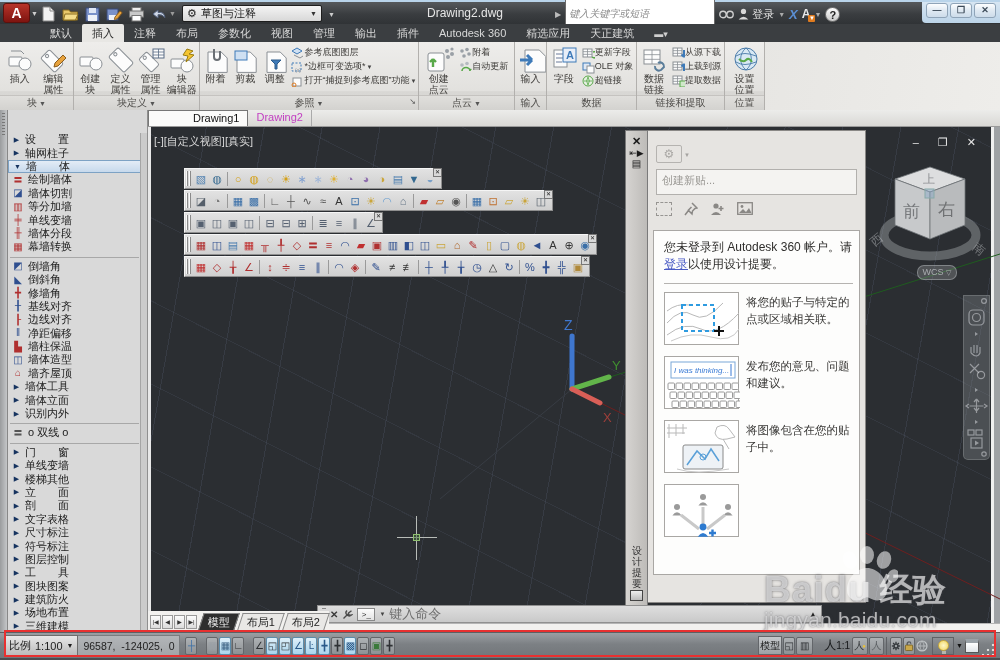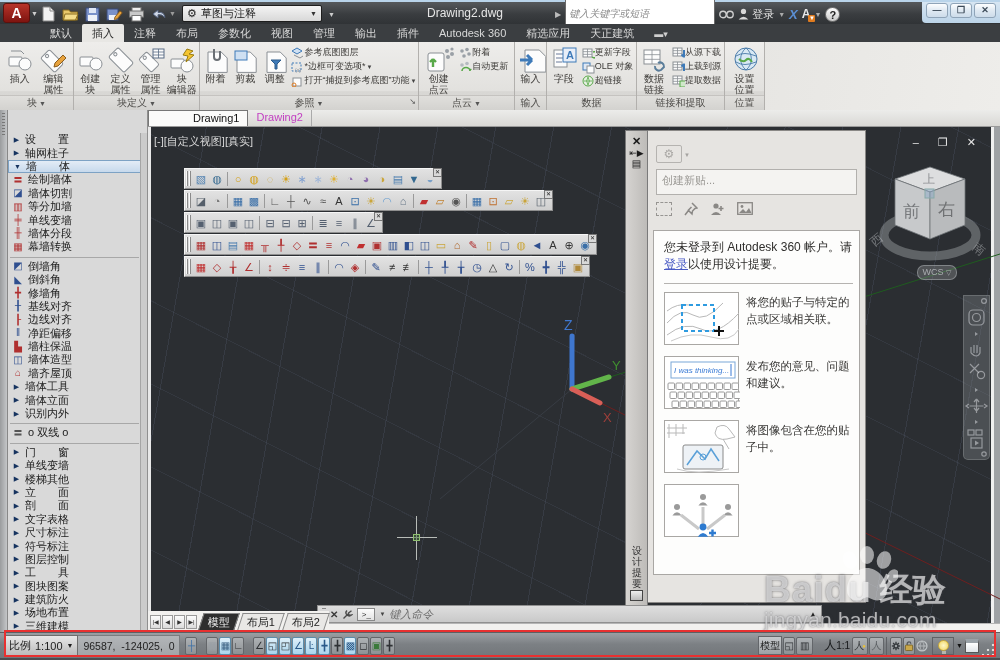--- a/index.html
+++ b/index.html
@@ -150,21 +150,21 @@
   .feed-cap { color:#38373５; font-size:11.5px; line-height:17px; padding-top:2px; color:#383735; }
 
   
   #cmd-dock { position:absolute; left:169px; top:478px; width:505px; height:18px; background:linear-gradient(#dedede,#c9c9c9);
     border:1px solid #909090; display:flex; align-items:center; padding:0 4px; gap:4px; }
   #cmd-grip { width:4px; height:12px; background:repeating-linear-gradient(#888 0 1px, transparent 1px 3px); }
   .cmd-ic { color:#3a3a3a; font-size:10px; }
   #cmd-box { width:18px; height:13px; background:linear-gradient(#fdfdfd,#e3e3e3); border:1px solid #888;
     color:#333; font-size:8px; line-height:11px; text-align:center; }
   #cmd-dd { font-size:6px; color:#444; }
-  #cmd-prompt { color:#6e6e6e; font-style:italic; font-size:11px; }
+  #cmd-prompt { color:#6e6e6e; font-size:13px; }
   #cmd-expand { margin-left:auto; color:#222; font-size:8px; }
 
   
   #layout-strip { position:absolute; left:0; top:496px; width:852px; height:9px; background:#f2f1ef; border-top:1px solid #b5b5b5; }
   #layout-tabs { position:absolute; left:0; top:484px; height:21px; background:#f2f1ef; display:flex; align-items:center; padding:0 2px; }
   .ltab-nav { width:11px; height:14px; background:linear-gradient(#fcfcfc,#dcdcdc); border:1px solid #9a9a9a; color:#333;
     font-size:6px; line-height:12px; text-align:center; margin-right:1px; }
   .ltab { height:17px; line-height:16px; padding:0 6px; font-size:11px; color:#222;
     transform:skewX(-18deg); border:1px solid #8a8a8a; border-bottom:none; background:#e9e8e6; margin-left:3px; }
   .ltab > span { display:inline-block; transform:skewX(18deg); }

